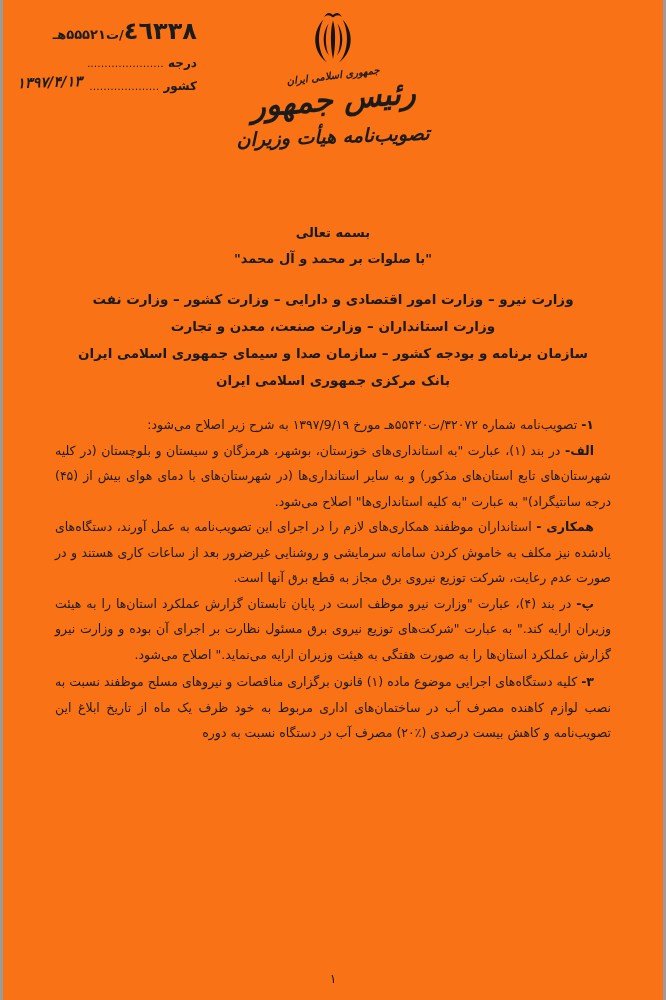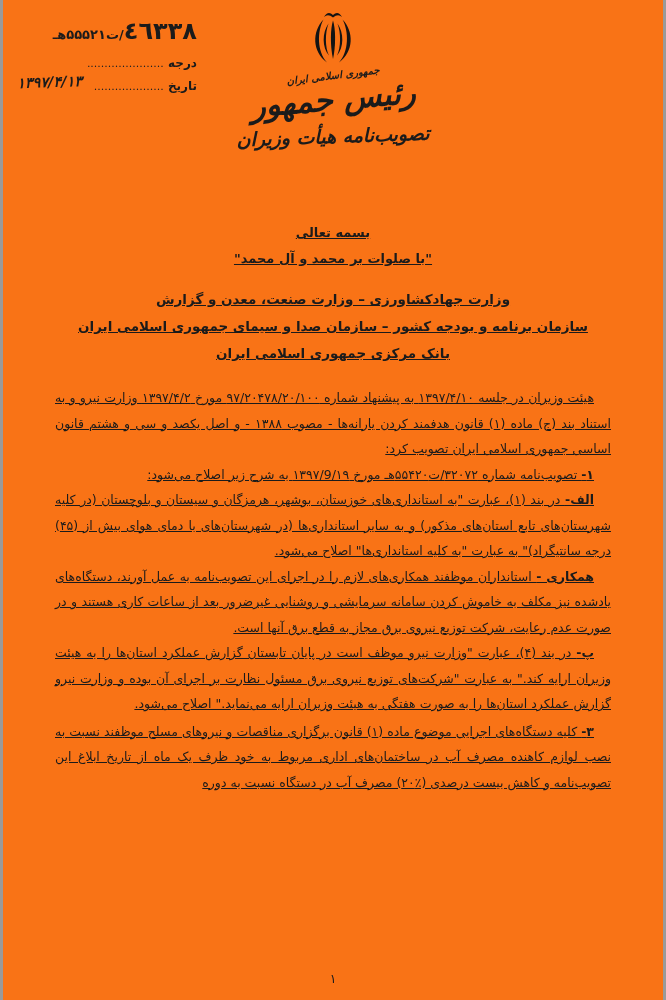--- a/index.html
+++ b/index.html
@@ -42,21 +42,21 @@
   .president{
     font-size:31px;font-weight:700;font-style:italic;
     transform:rotate(-5deg);margin-top:0px;
   }
   .decree{
     font-size:19px;font-weight:700;font-style:italic;
     transform:rotate(-2deg);margin-top:8px;
   }
   
   .doc-body{
-    position:absolute;top:224px;right:52px;left:52px;text-decoration:underline;
+    position:absolute;top:224px;right:52px;left:52px;
   }
   .bismillah{text-align:center;font-weight:700;font-size:13px;line-height:18px;}
   .salawat{text-align:center;font-weight:700;font-size:13px;line-height:18px;margin-top:8px;}
   .addressees{
     margin-top:18px;text-align:center;font-weight:700;
     font-size:13.5px;line-height:27px;
   }
   .paragraphs{
     margin-top:18px;font-size:12.5px;line-height:25.5px;
     text-align:justify;
@@ -79,21 +79,21 @@
 
     <div class="ref-block">
       <div class="ref-number">
         <span class="ref-big">٤٦٣٣٨</span><span class="ref-small">/ت۵۵۵۲۱هـ</span>
       </div>
       <div class="field-line">
         <span>درجه</span>
         <span class="dots">......................</span>
       </div>
       <div class="field-line date-line">
-        <span>تاریخ</span>
+        <span>کشور</span>
         <span class="dots">....................</span>
         <span class="date-value">۱۳۹۷/۴/۱۳</span>
       </div>
     </div>
 
     <div class="emblem-stack">
       <svg width="50" height="56" viewBox="0 0 50 56" aria-hidden="true">
         <g fill="#141414">
           <path d="M16 7 Q20 0 25 5 Q30 0 34 7 Q30 3.5 25 7.5 Q20 3.5 16 7 Z"></path>
           <path d="M25 10.5 C22.4 18.5 22 35 25 49 C28 35 27.6 18.5 25 10.5 Z"></path>
@@ -109,27 +109,27 @@
     </div>
 
   </div>
 
   <div class="doc-body">
 
     <div class="bismillah">بسمه تعالی</div>
     <div class="salawat">"با صلوات بر محمد و آل محمد"</div>
 
     <div class="addressees">
-      <div>وزارت جهادکشاورزی – وزارت صنعت، معدن و گزارش</div>
+      <div>وزارت نیرو – وزارت امور اقتصادی و دارایی – وزارت کشور – وزارت نفت</div>
+      <div>وزارت استانداران – وزارت صنعت، معدن و تجارت</div>
       <div>سازمان برنامه و بودجه کشور – سازمان صدا و سیمای جمهوری اسلامی ایران</div>
       <div>بانک مرکزی جمهوری اسلامی ایران</div>
     </div>
 
     <div class="paragraphs">
-      <p class="para"><b class="lead"></b><span>هیئت وزیران در جلسه ۱۳۹۷/۴/۱۰ به پیشنهاد شماره ۹۷/۲۰۴۷۸/۲۰/۱۰۰ مورخ ۱۳۹۷/۴/۲ وزارت نیرو و به استناد بند (ج) ماده (۱) قانون هدفمند کردن یارانه‌ها - مصوب ۱۳۸۸ - و اصل یکصد و سی و هشتم قانون اساسی جمهوری اسلامی ایران تصویب کرد:</span></p>
       <p class="para"><b class="lead">۱-</b><span> تصویب‌نامه شماره ۳۲۰۷۲/ت۵۵۴۲۰هـ مورخ ۱۳۹۷/9/۱۹ به شرح زیر اصلاح می‌شود:</span></p>
       <p class="para"><b class="lead">الف-</b><span> در بند (۱)، عبارت "به استانداری‌های خوزستان، بوشهر، هرمزگان و سیستان و بلوچستان (در کلیه شهرستان‌های تابع استان‌های مذکور) و به سایر استانداری‌ها (در شهرستان‌های با دمای هوای بیش از (۴۵) درجه سانتیگراد)" به عبارت "به کلیه استانداری‌ها" اصلاح می‌شود.</span></p>
       <p class="para"><b class="lead">همکاری -</b><span> استانداران موظفند همکاری‌های لازم را در اجرای این تصویب‌نامه به عمل آورند، دستگاه‌های یادشده نیز مکلف به خاموش کردن سامانه سرمایشی و روشنایی غیرضرور بعد از ساعات کاری هستند و در صورت عدم رعایت، شرکت توزیع نیروی برق مجاز به قطع برق آنها است.</span></p>
       <p class="para"><b class="lead">پ-</b><span> در بند (۴)، عبارت "وزارت نیرو موظف است در پایان تابستان گزارش عملکرد استان‌ها را به هیئت وزیران ارایه کند." به عبارت "شرکت‌های توزیع نیروی برق مسئول نظارت بر اجرای آن بوده و وزارت نیرو گزارش عملکرد استان‌ها را به صورت هفتگی به هیئت وزیران ارایه می‌نماید." اصلاح می‌شود.</span></p>
       <p class="para gap-sm"><b class="lead">۳-</b><span> کلیه دستگاه‌های اجرایی موضوع ماده (۱) قانون برگزاری مناقصات و نیروهای مسلح موظفند نسبت به نصب لوازم کاهنده مصرف آب در ساختمان‌های اداری مربوط به خود ظرف یک ماه از تاریخ ابلاغ این تصویب‌نامه و کاهش بیست درصدی (٪۲۰) مصرف آب در دستگاه نسبت به دوره</span></p>
     </div>
 
   </div>
 
   <div class="page-number">۱</div>

